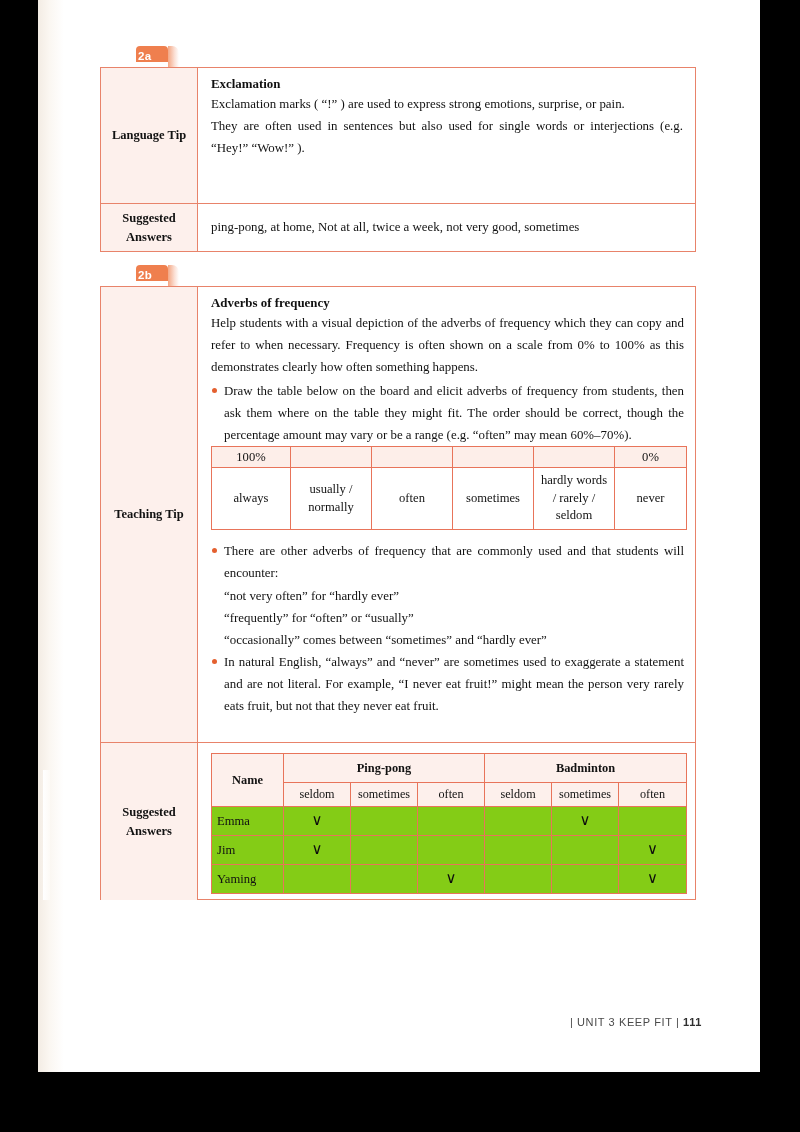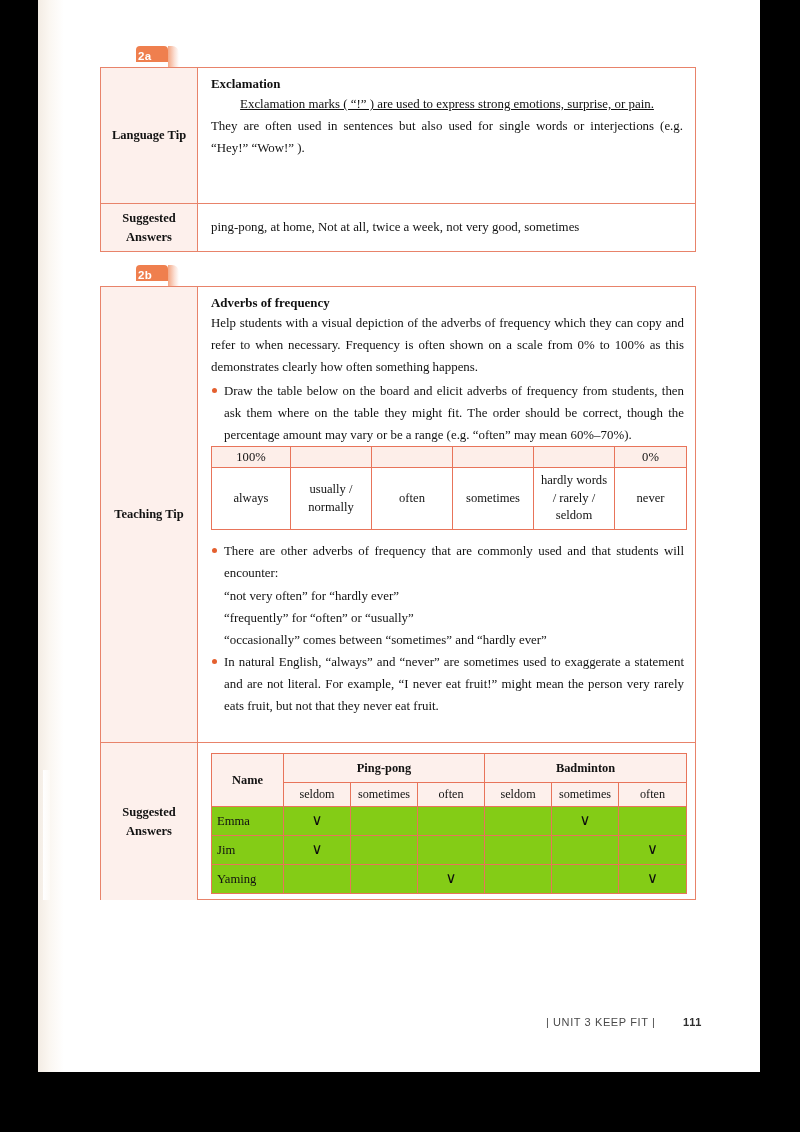--- a/index.html
+++ b/index.html
@@ -229,21 +229,21 @@
     width: 722px;
     text-align: right;
     padding-right: 58px;
     box-sizing: border-box;
     font-family: "Liberation Sans", sans-serif;
     font-size: 11px;
     color: #4a4a4a;
     letter-spacing: .6px;
   }
   #footer .pg {
-    margin-left: 24px;
+    margin-left: 0;
     font-weight: bold;
     color: #2f2f2f;
   }
 </style>
 </head>
 <body>
 
 <div id="page-sheet">
 
   <div id="spine-shadow"></div>
@@ -251,21 +251,21 @@
 
   <div class="tab-marker" style="left:62px; top:46px;">2a</div>
 
   <div class="section-block" style="left:62px; top:67px; width:596px; height:185px;">
 
     <div class="label-col" style="height:135px;">
       <span>Language Tip</span>
     </div>
     <div class="content-col" style="height:135px; padding:9px 12px 0 13px;">
       <div class="head-line">Exclamation</div>
-      <div class="body-text" style="text-align:center;text-decoration:underline;">Exclamation marks ( “!” ) are used to express strong emotions, surprise, or pain.</div>
+      <div class="body-text" style="text-align:left;">Exclamation marks ( “!” ) are used to express strong emotions, surprise, or pain.</div>
       <div class="body-text">They are often used in sentences but also used for single words or interjections (e.g. “Hey!” “Wow!” ).</div>
     </div>
 
     <div class="row-divider" style="top:135px;"></div>
 
     <div class="label-col" style="top:136px; height:47px; white-space:pre-line;">
       <span>Suggested
 Answers</span>
     </div>
     <div class="content-col" style="top:136px; height:47px; display:flex; align-items:center; padding:0 12px 0 13px;">

